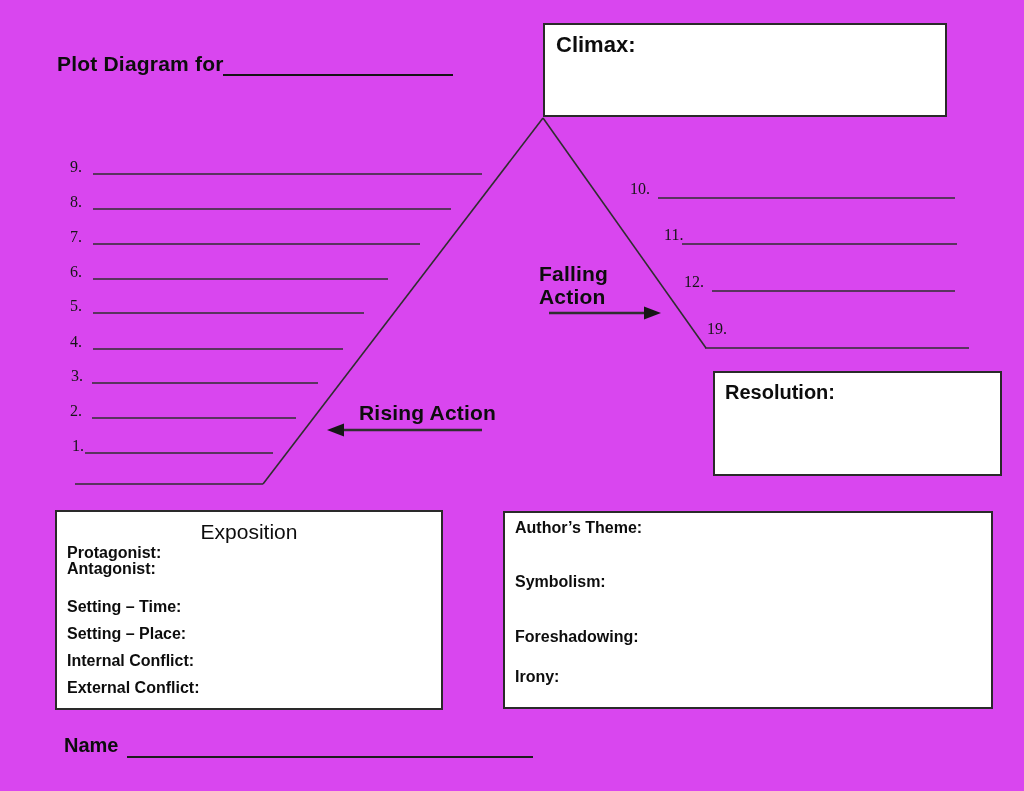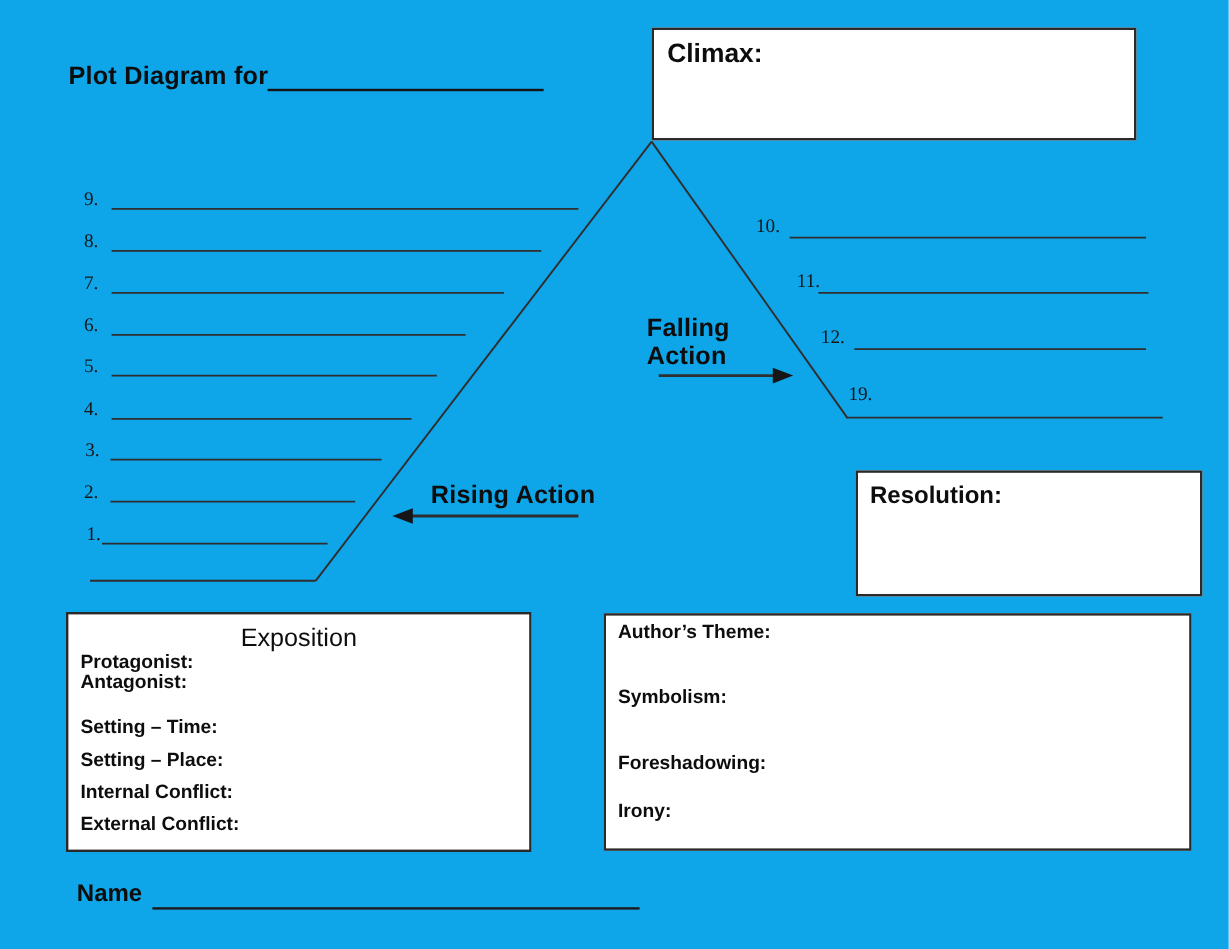--- a/index.html
+++ b/index.html
@@ -1,20 +1,20 @@
 <!DOCTYPE html>
 <html><head>
 <meta charset="utf-8">
 <style>
   html, body { margin: 0; padding: 0; background: #ffffff; }
   .page {
     position: relative;
     width: 1024px;
     height: 791px;
-    background: #0ea5e9;
+    background: #d946ef;
     font-family: "Liberation Sans", sans-serif;
     color: #0d0d0d;
     overflow: hidden;
   }
   .abs { position: absolute; }
 
   .page-title {
     left: 57px; top: 52px;
     font-size: 21px; font-weight: bold;
     letter-spacing: 0.2px;
@@ -24,21 +24,21 @@
     border-top: 2px solid #141414;
   }
 
   .box {
     position: absolute;
     border: 2px solid #2a2a2a;
     background: #ffffff;
     box-sizing: border-box;
   }
   .climax-box      { left: 543px; top: 23px;  width: 404px; height: 94px;  }
-  .resolution-box  { left: 713px; top: 392px; width: 289px; height: 105px; padding-left: 47px; }
+  .resolution-box  { left: 713px; top: 371px; width: 289px; height: 105px; padding-left: 47px; }
   .exposition-box  { left: 55px;  top: 510px; width: 388px; height: 200px; }
   .theme-box       { left: 503px; top: 511px; width: 490px; height: 198px; }
 
   .box-label { position: absolute; font-weight: bold; font-size: 20px; }
   .climax-label     { left: 11px; top: 7px;  font-size: 22px; }
   .resolution-label { left: 10px; top: 8px;  font-size: 20px; }
 
   .exposition-title {
     position: absolute; left: 0; top: 8px; width: 100%;
     text-align: center; font-size: 21px; font-weight: normal;

